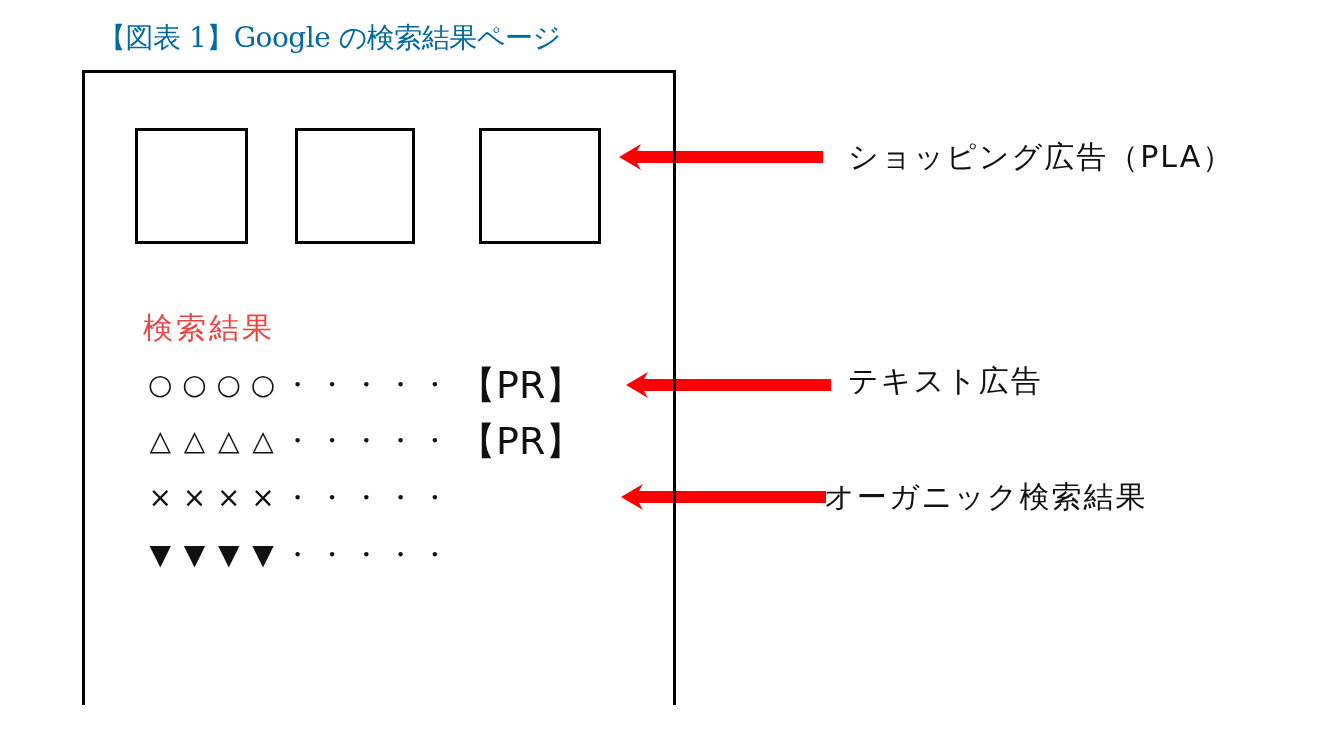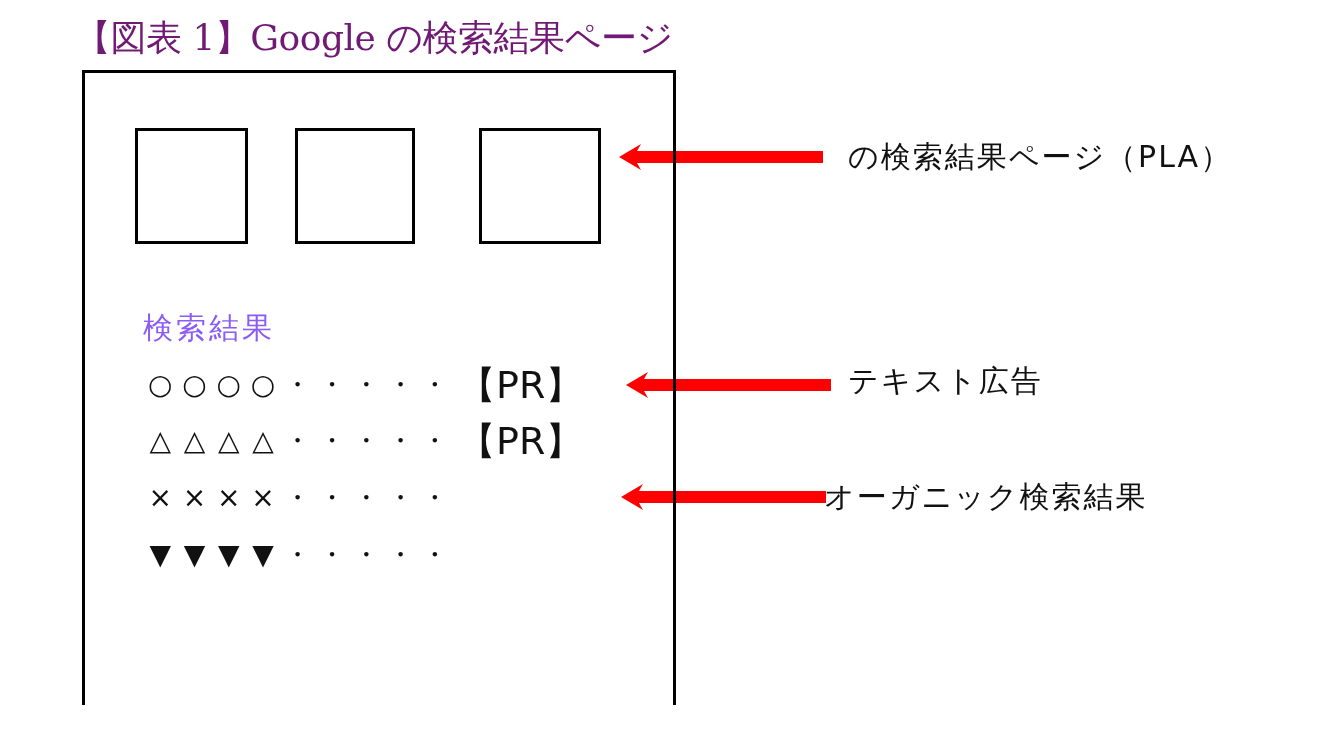--- a/index.html
+++ b/index.html
@@ -1,27 +1,27 @@
 <!DOCTYPE html>
 <html><head>
 <meta charset="utf-8">
 <style>
   html, body { margin: 0; padding: 0; background: #ffffff; }
   body { width: 1318px; height: 735px; position: relative; overflow: hidden;
          font-family: "DejaVu Sans", "Liberation Sans", sans-serif; color: #111; }
-  .title { position: absolute; left: 75px; top: 16px; height: 44px; line-height: 44px;
-           font-family: "DejaVu Serif", "Liberation Serif", serif; font-size: 36px; color: #701a75;
+  .title { position: absolute; left: 98px; top: 16px; height: 44px; line-height: 44px;
+           font-family: "DejaVu Serif", "Liberation Serif", serif; font-size: 28px; color: #0369a1;
            white-space: nowrap; letter-spacing: -0.5px; }
   .frame { position: absolute; left: 82px; top: 70px; width: 588px; height: 632px;
            border-left: 3px solid #000; border-right: 3px solid #000; border-top: 3px solid #000; }
   .square { position: absolute; border: 3px solid #000; box-sizing: border-box; background: #fff; }
   .row { position: absolute; display: flex; align-items: center; height: 44px; white-space: nowrap; }
   .cell { width: 34.3px; text-align: center; font-size: 28px; line-height: 44px; flex: none; }
   .heading { position: absolute; left: 143px; top: 306px; height: 44px; line-height: 44px;
-             font-size: 30px; letter-spacing: 3px; color: #8b5cf6; white-space: nowrap; }
+             font-size: 30px; letter-spacing: 3px; color: #ef4444; white-space: nowrap; }
   .pr { position: absolute; height: 44px; line-height: 44px; font-size: 38px; white-space: nowrap; color: #111; }
   .arrow { position: absolute; height: 26px; }
   .label { position: absolute; height: 44px; line-height: 44px; font-size: 30px; white-space: nowrap;
            letter-spacing: 2px; color: #111; }
   .vline { position: absolute; width: 3px; background: #000; }
 </style>
 </head>
 <body>
 
 <div class="title">【図表 1】Google の検索結果ページ</div>
@@ -82,21 +82,21 @@
       <span class="cell">・</span>
       <span class="cell">・</span>
       <span class="cell">・</span>
     </div>
   </div>
 
 <div id="arrows">
     <svg class="arrow" width="204" height="26" viewBox="0 0 204 26" style="left: 619px; top: 144px;">
       <polygon points="0,13 22,0 18,7 204,7 204,19 18,19 22,26" fill="#FF0000"></polygon>
     </svg>
-    <div class="label" style="left: 848px; top: 135px;">の検索結果ページ（PLA）</div>
+    <div class="label" style="left: 848px; top: 135px;">ショッピング広告（PLA）</div>
     <svg class="arrow" width="205" height="26" viewBox="0 0 205 26" style="left: 626px; top: 372px;">
       <polygon points="0,13 22,0 18,7 205,7 205,19 18,19 22,26" fill="#FF0000"></polygon>
     </svg>
     <div class="label" style="left: 848px; top: 359px;">テキスト広告</div>
     <svg class="arrow" width="205" height="26" viewBox="0 0 205 26" style="left: 621px; top: 484px;">
       <polygon points="0,13 22,0 18,7 205,7 205,19 18,19 22,26" fill="#FF0000"></polygon>
     </svg>
     <div class="label" style="left: 824px; top: 475px;">オーガニック検索結果</div>
   </div>
 

